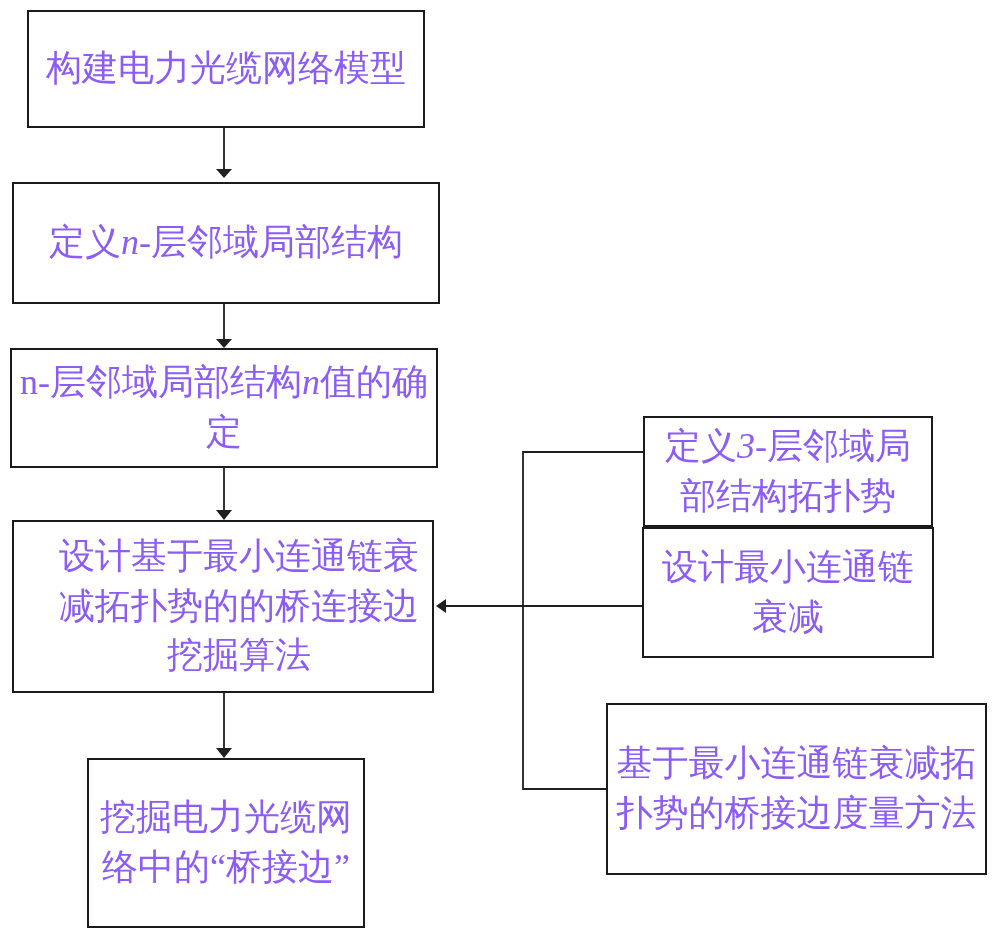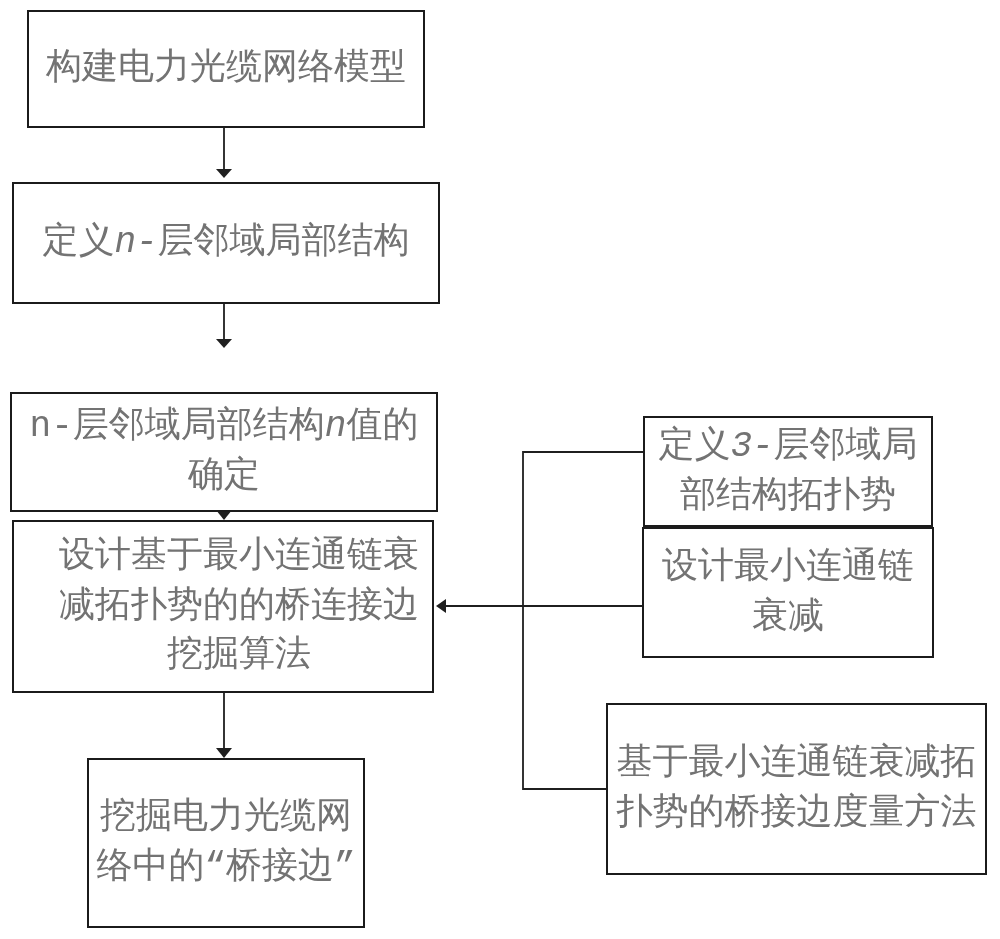--- a/index.html
+++ b/index.html
@@ -5,42 +5,42 @@
   html, body {
     margin: 0;
     padding: 0;
     background: #ffffff;
   }
   .canvas {
     position: relative;
     width: 1000px;
     height: 939px;
     background: #ffffff;
-    font-family: Liberation Mono, monospace;
-    color: #737373;
+    font-family: Liberation Serif, serif;
+    color: #8b5cf6;
     overflow: hidden;
   }
   .box {
     position: absolute;
     box-sizing: border-box;
     border: 2px solid #1b1b1b;
     background: #ffffff;
     display: flex;
     align-items: center;
     justify-content: center;
     text-align: center;
     font-size: 36px;
     line-height: 1.38;
     padding: 0 4px;
   }
   .box .txt { display: inline; }
   .var { font-style: italic; }
   #box1 { left: 27px;  top: 10px;  width: 398px; height: 118px; }
   #box2 { left: 12px;  top: 182px; width: 428px; height: 122px; }
-  #box3 { left: 10px;  top: 348px; width: 428px; height: 120px; margin-top: 44px; }
+  #box3 { left: 10px;  top: 348px; width: 428px; height: 120px; }
   #box4 { left: 12px;  top: 520px; width: 422px; height: 173px; padding-left: 36px; }
   #box5 { left: 87px;  top: 758px; width: 278px; height: 170px; }
   #boxR1 { left: 643px; top: 416px; width: 290px; height: 111px; }
   #boxR2 { left: 642px; top: 527px; width: 292px; height: 131px; }
   #boxR3 { left: 606px; top: 703px; width: 381px; height: 172px; justify-content: flex-end; }
   .connector-layer {
     position: absolute;
     left: 0; top: 0;
     width: 1000px; height: 939px;
     pointer-events: none;

